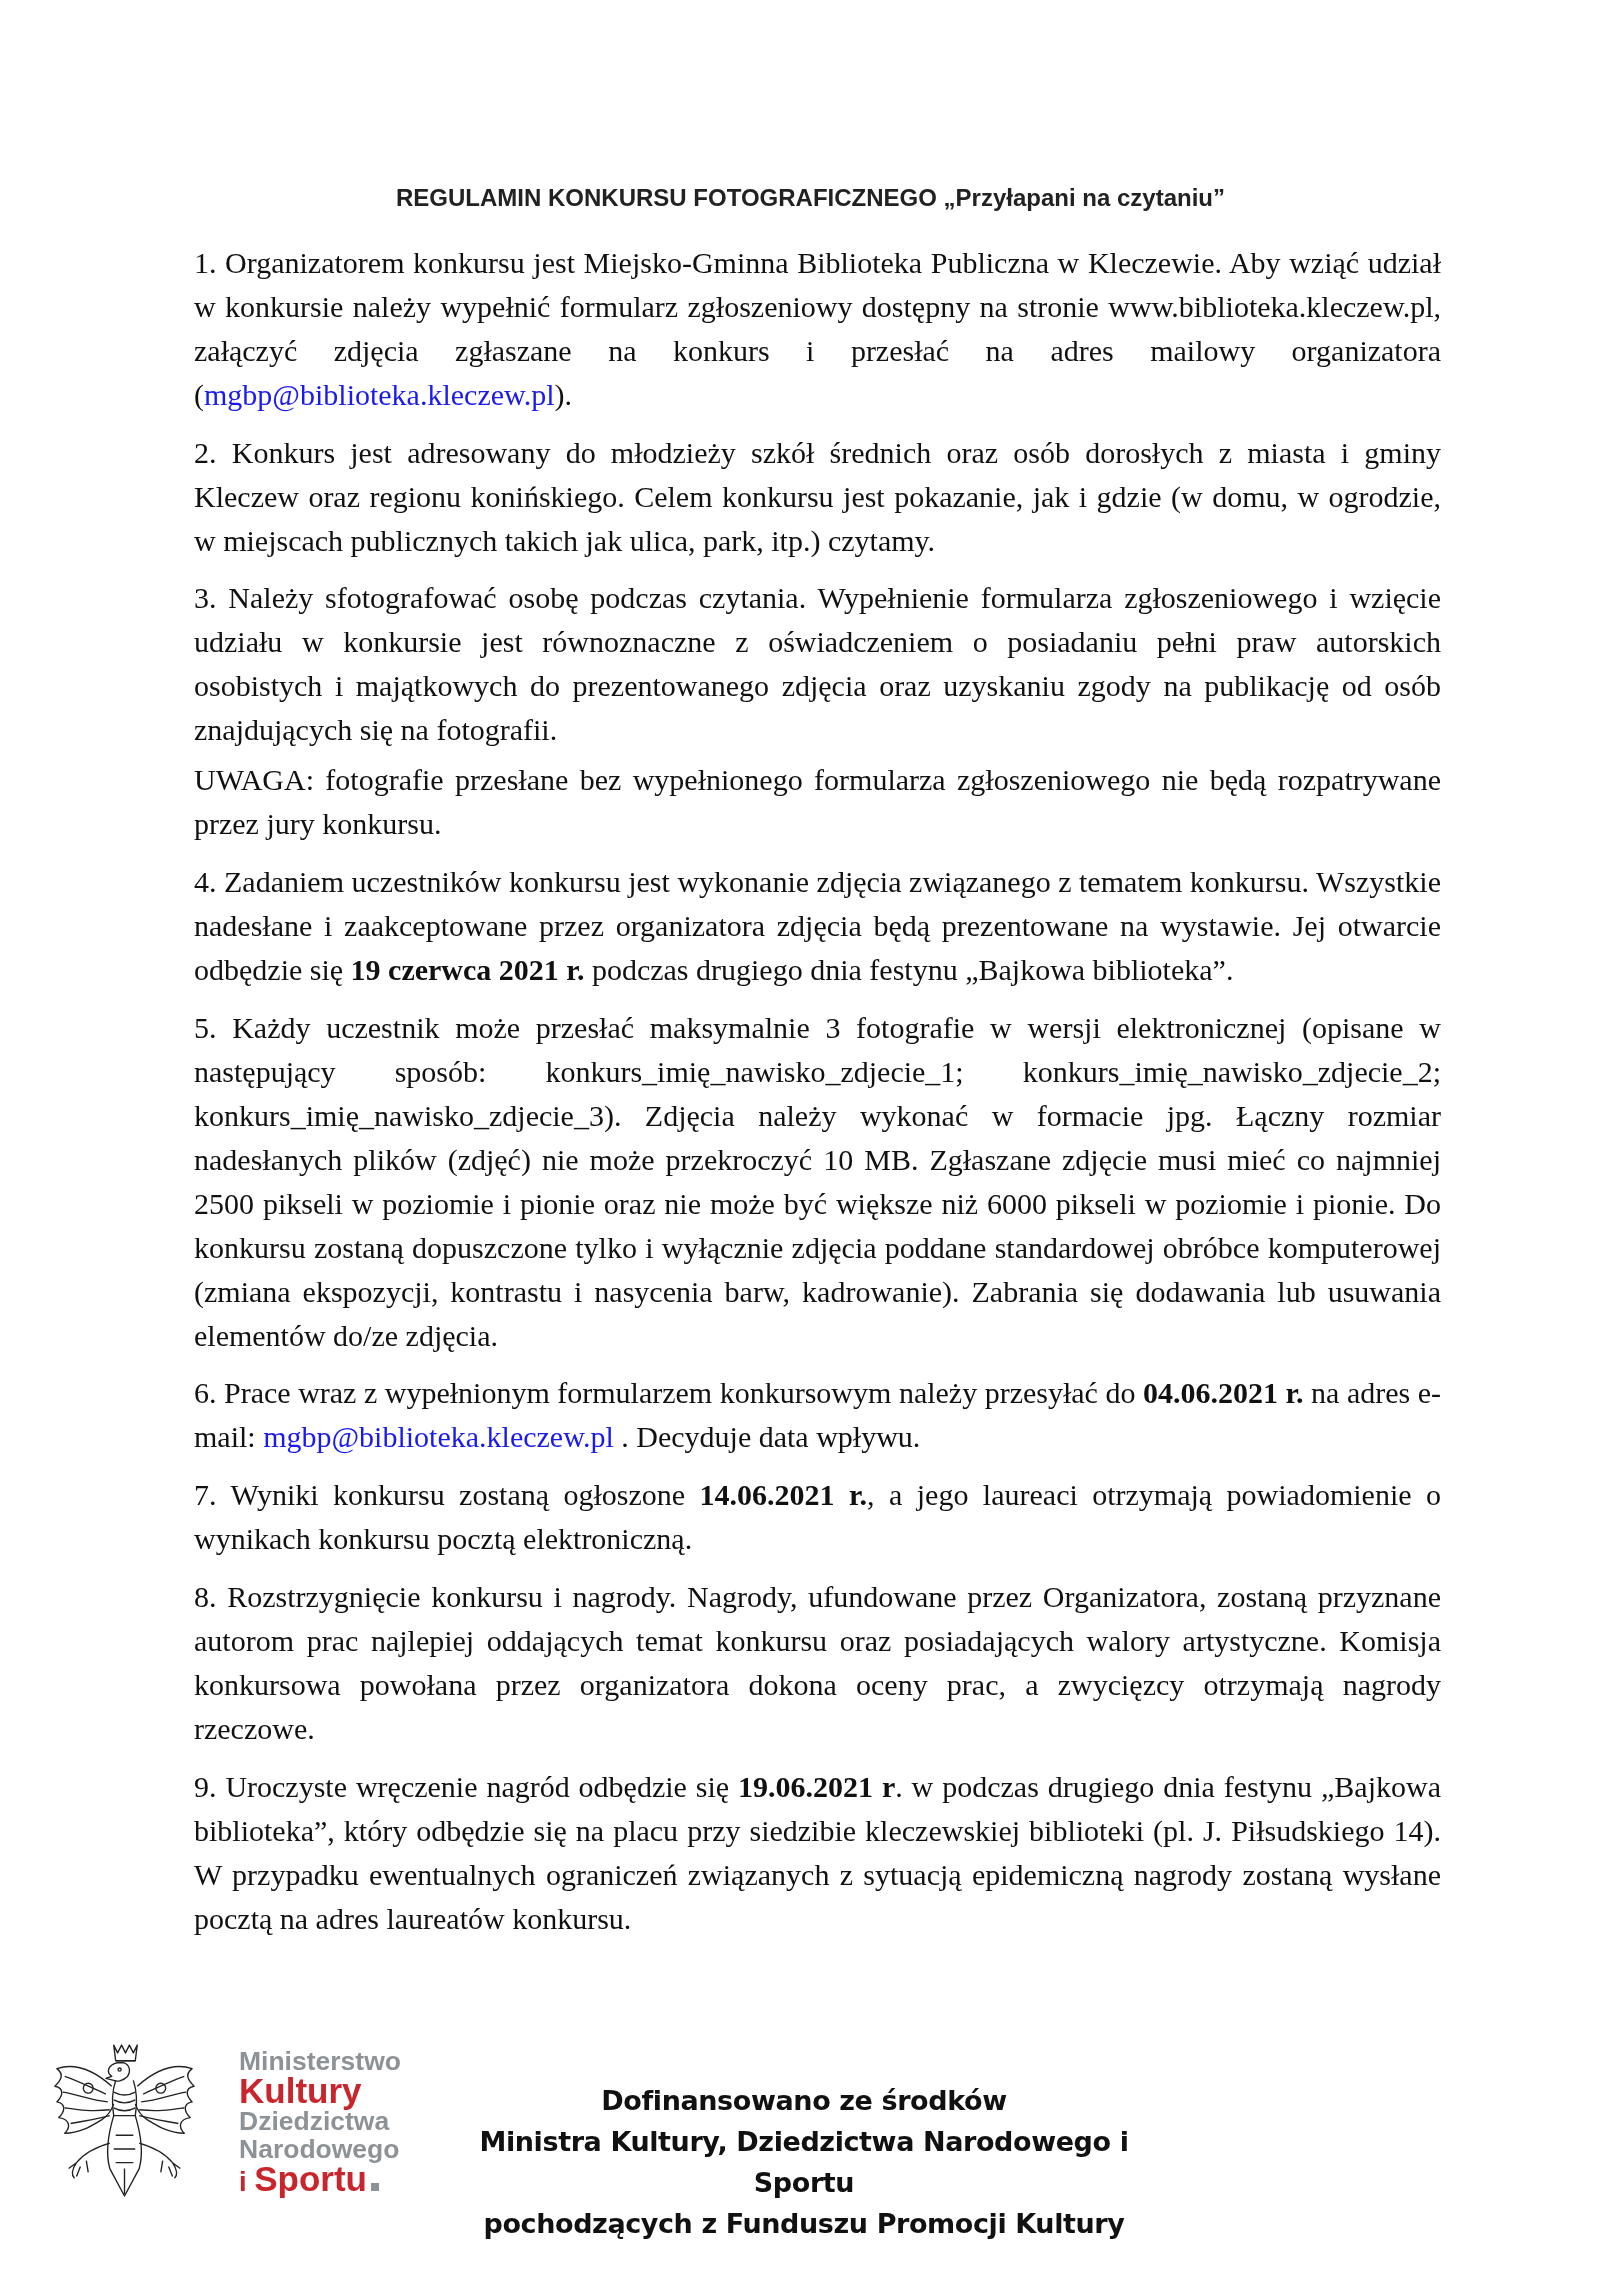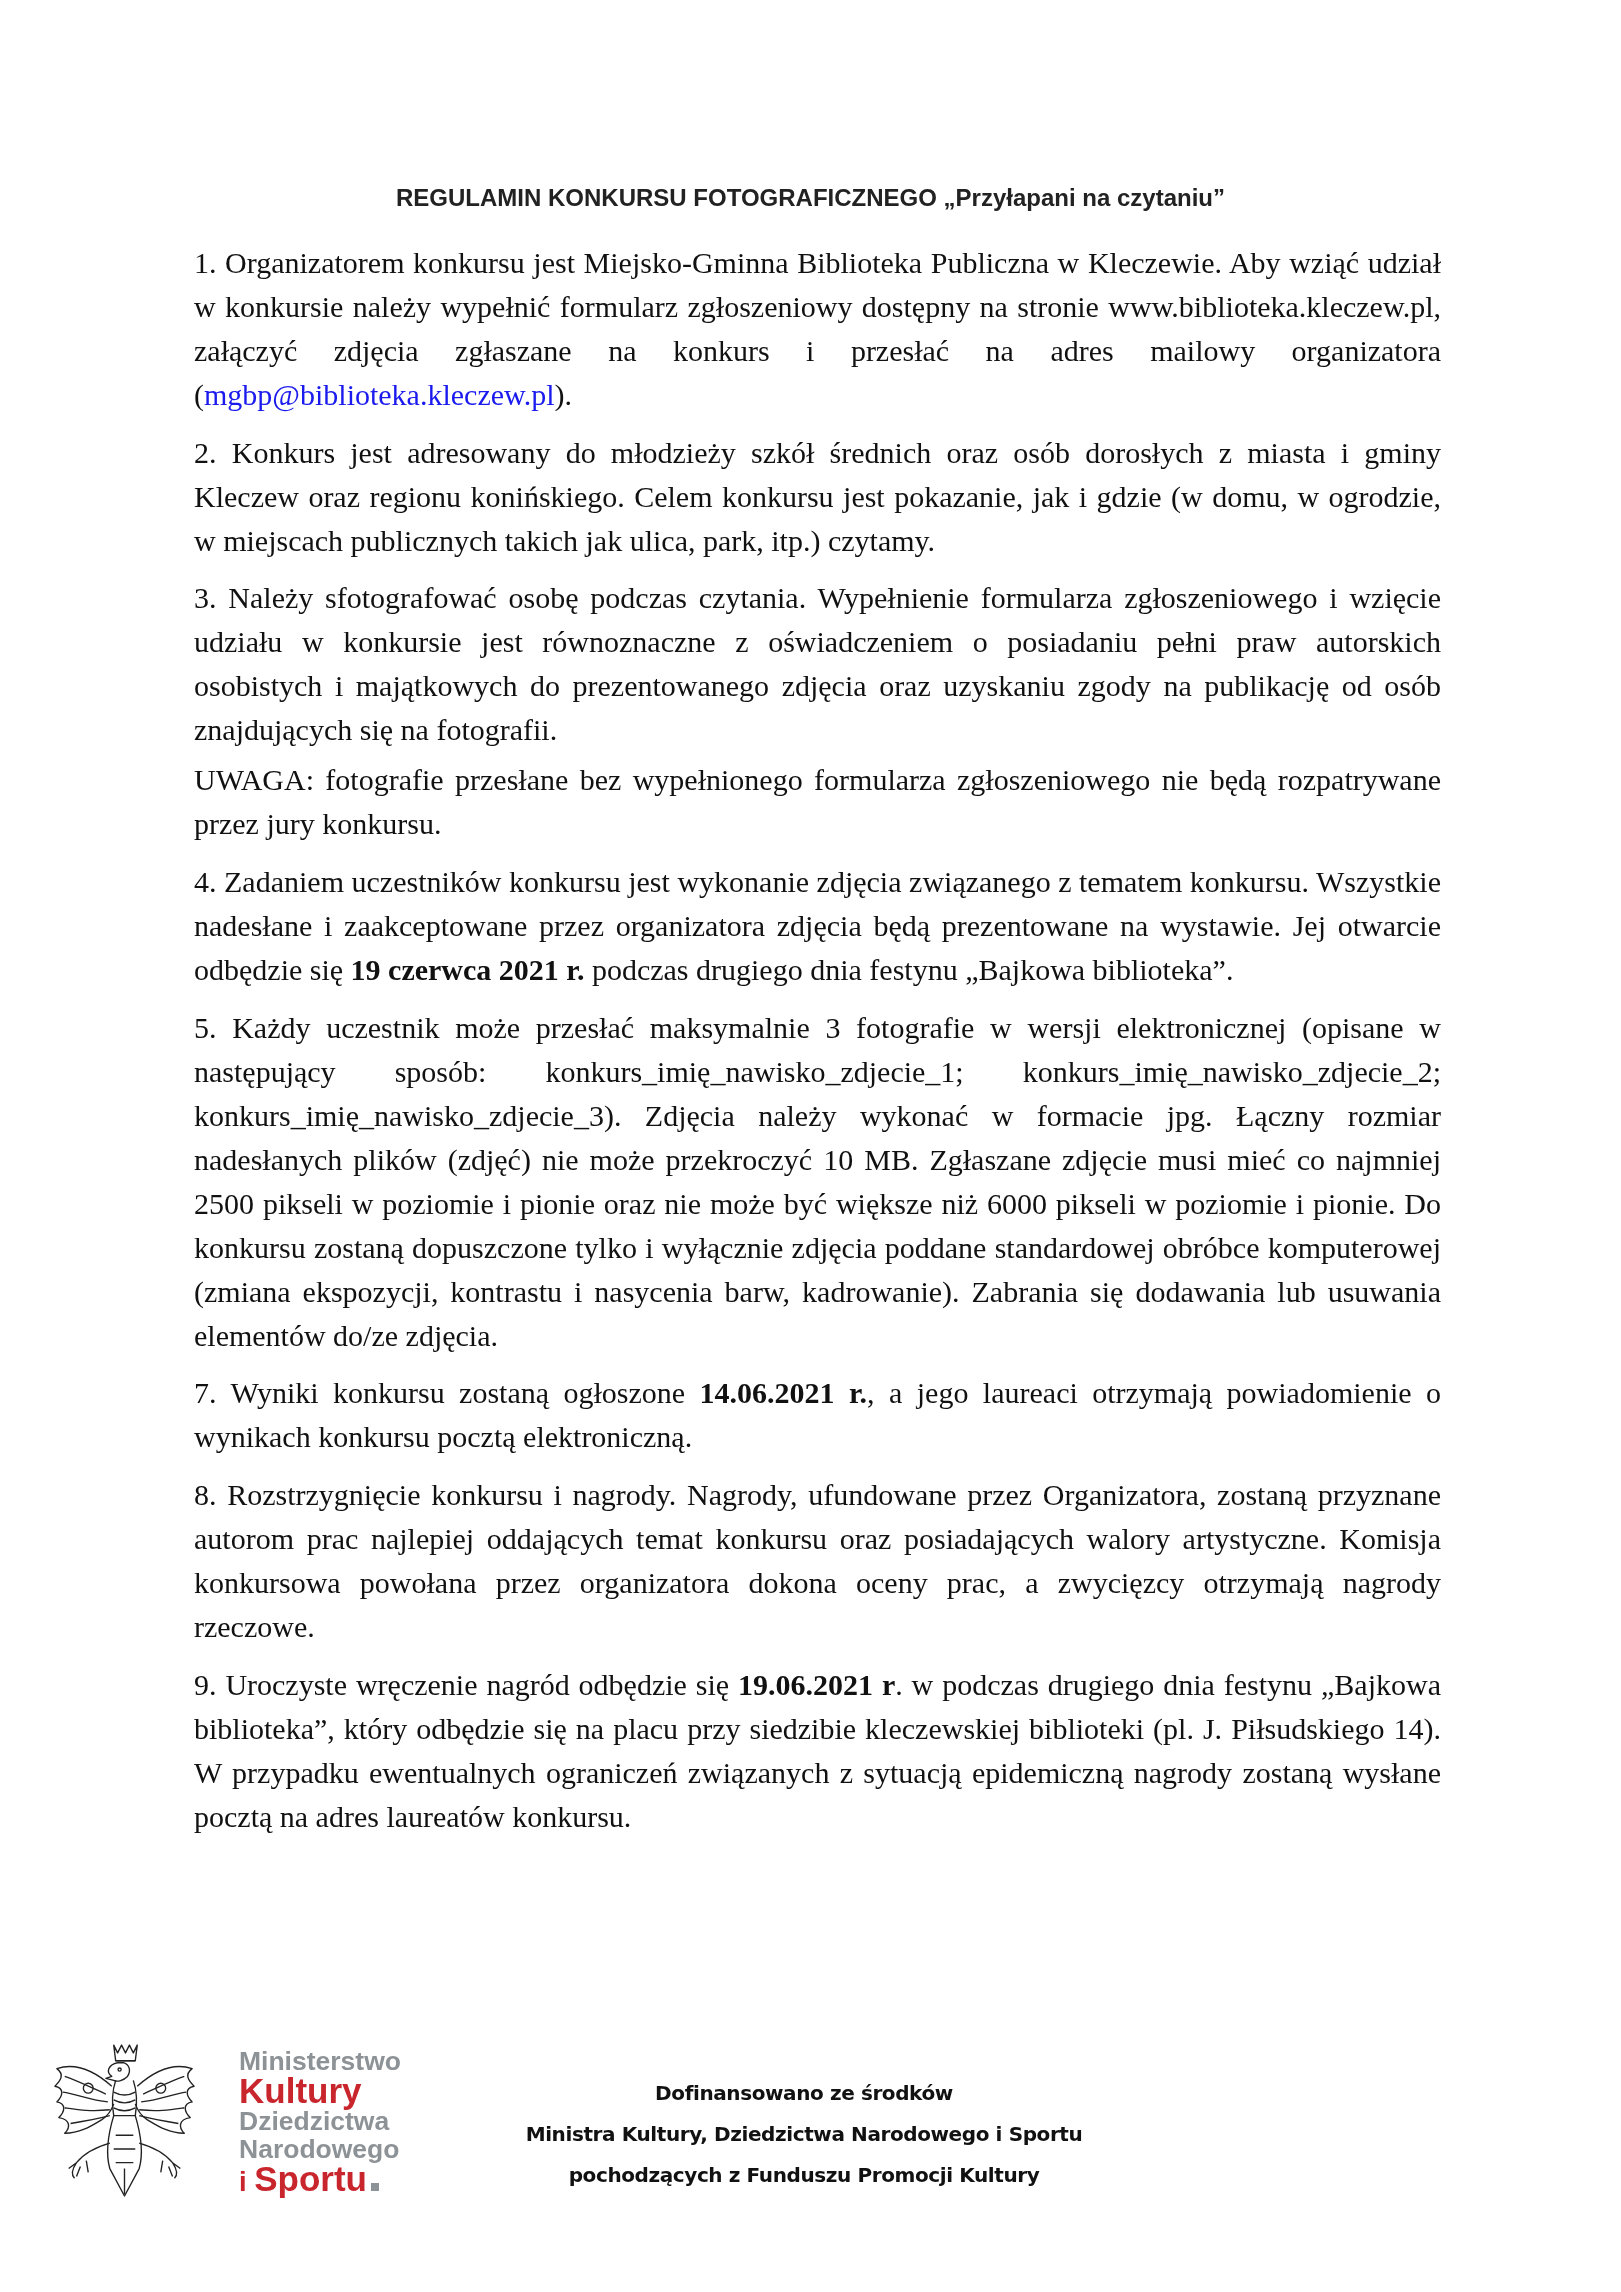--- a/index.html
+++ b/index.html
@@ -22,22 +22,22 @@
   .footer { position: absolute; left: 0; top: 2039px; width: 1621px; height: 167px; }
   .eagle { position: absolute; left: 51px; top: 2px; width: 147px; height: 163px; }
   .ministry-logo {
     position: absolute; left: 239px; top: 7.8px;
     font-family: "Liberation Sans", sans-serif; font-weight: bold; font-size: 26.5px; line-height: 28px;
   }
   .ministry-logo .grey { color: #8d9296; }
   .ministry-logo .red { color: #c8262c; font-size: 35px; line-height: 32px; }
   .ministry-logo .dot { display: inline-block; width: 7.8px; height: 7.8px; background: #8d9296; margin-left: 3.9px; }
   .funding {
-    position: absolute; left: 461px; top: 34px; width: 686px; text-align: center;
-    font-family: "DejaVu Sans", sans-serif; font-weight: bold; font-size: 20px; line-height: 41px;
+    position: absolute; left: 461px; top: 41px; width: 686px; text-align: center;
+    font-family: "DejaVu Sans", sans-serif; font-weight: bold; font-size: 27px; line-height: 41px;
     color: #111; letter-spacing: -0.4px;
   }
 </style>
 </head>
 <body>
 
 <div class="page">
 
   <div class="title">REGULAMIN KONKURSU FOTOGRAFICZNEGO „Przyłapani na czytaniu”</div>
 
@@ -47,20 +47,21 @@
 
     <p>2. Konkurs jest adresowany do młodzieży szkół średnich oraz osób dorosłych z miasta i gminy Kleczew oraz regionu konińskiego. Celem konkursu jest pokazanie, jak i gdzie (w domu, w ogrodzie, w miejscach publicznych takich jak ulica, park, itp.) czytamy.</p>
 
     <p class="tight">3. Należy sfotografować osobę podczas czytania. Wypełnienie formularza zgłoszeniowego i wzięcie udziału w konkursie jest równoznaczne z oświadczeniem o posiadaniu pełni praw autorskich osobistych i majątkowych do prezentowanego zdjęcia oraz uzyskaniu zgody na publikację od osób znajdujących się na fotografii.</p>
     <p>UWAGA: fotografie przesłane bez wypełnionego formularza zgłoszeniowego nie będą rozpatrywane przez jury konkursu.</p>
 
     <p><span>4. Zadaniem uczestników konkursu jest wykonanie zdjęcia związanego z tematem konkursu. Wszystkie nadesłane i zaakceptowane przez organizatora zdjęcia będą prezentowane na wystawie. Jej otwarcie odbędzie się </span><b>19 czerwca 2021 r.</b><span> podczas drugiego dnia festynu „Bajkowa biblioteka”.</span></p>
 
     <p>5. Każdy uczestnik może przesłać maksymalnie 3 fotografie w wersji elektronicznej (opisane w następujący sposób: konkurs_imię_nawisko_zdjecie_1; konkurs_imię_nawisko_zdjecie_2; konkurs_imię_nawisko_zdjecie_3). Zdjęcia należy wykonać w formacie jpg. Łączny rozmiar nadesłanych plików (zdjęć) nie może przekroczyć 10 MB. Zgłaszane zdjęcie musi mieć co najmniej 2500 pikseli w poziomie i pionie oraz nie może być większe niż 6000 pikseli w poziomie i pionie. Do konkursu zostaną dopuszczone tylko i wyłącznie zdjęcia poddane standardowej obróbce komputerowej (zmiana ekspozycji, kontrastu i nasycenia barw, kadrowanie). Zabrania się dodawania lub usuwania elementów do/ze zdjęcia.</p>
 
+    <p><span>6. Prace wraz z wypełnionym formularzem konkursowym należy przesyłać do </span><b>04.06.2021 r.</b><span> na adres e-mail: </span><a class="link">mgbp@biblioteka.kleczew.pl</a><span> . Decyduje data wpływu.</span></p>
 
     <p><span>7. Wyniki konkursu zostaną ogłoszone </span><b>14.06.2021 r.</b><span>, a jego laureaci otrzymają powiadomienie o wynikach konkursu pocztą elektroniczną.</span></p>
 
     <p>8. Rozstrzygnięcie konkursu i nagrody. Nagrody, ufundowane przez Organizatora, zostaną przyznane autorom prac najlepiej oddających temat konkursu oraz posiadających walory artystyczne. Komisja konkursowa powołana przez organizatora dokona oceny prac, a zwycięzcy otrzymają nagrody rzeczowe.</p>
 
     <p><span>9. Uroczyste wręczenie nagród odbędzie się </span><b>19.06.2021 r</b><span>. w podczas drugiego dnia festynu „Bajkowa biblioteka”, który odbędzie się na placu przy siedzibie kleczewskiej biblioteki (pl. J. Piłsudskiego 14). W przypadku ewentualnych ograniczeń związanych z sytuacją epidemiczną nagrody zostaną wysłane pocztą na adres laureatów konkursu.</span></p>
 
   </div>
 
   <div class="footer">

